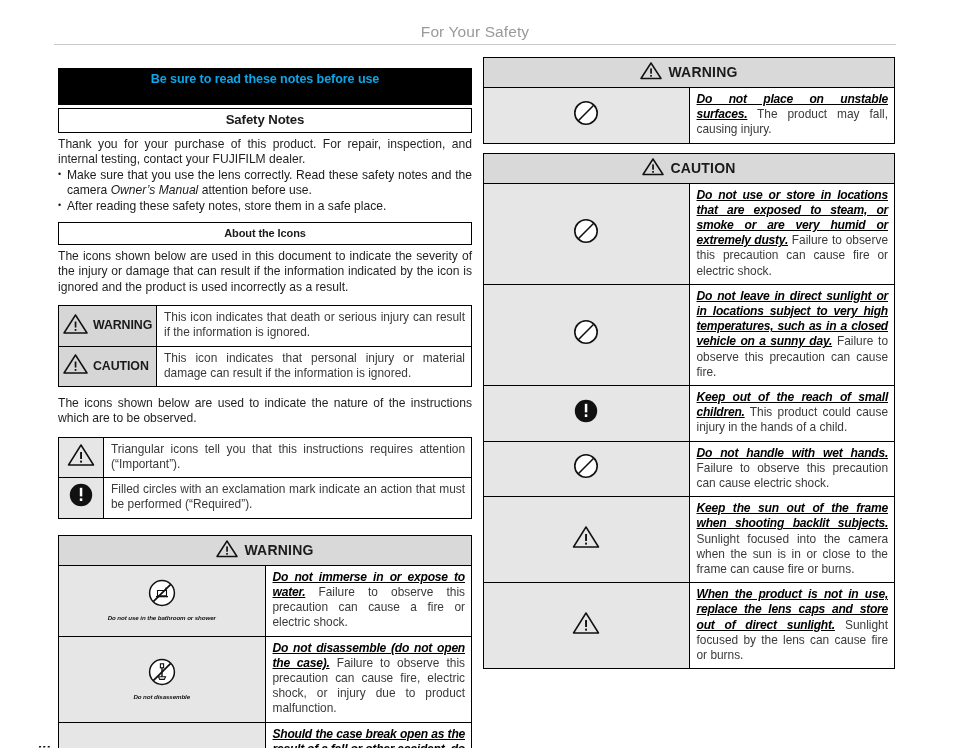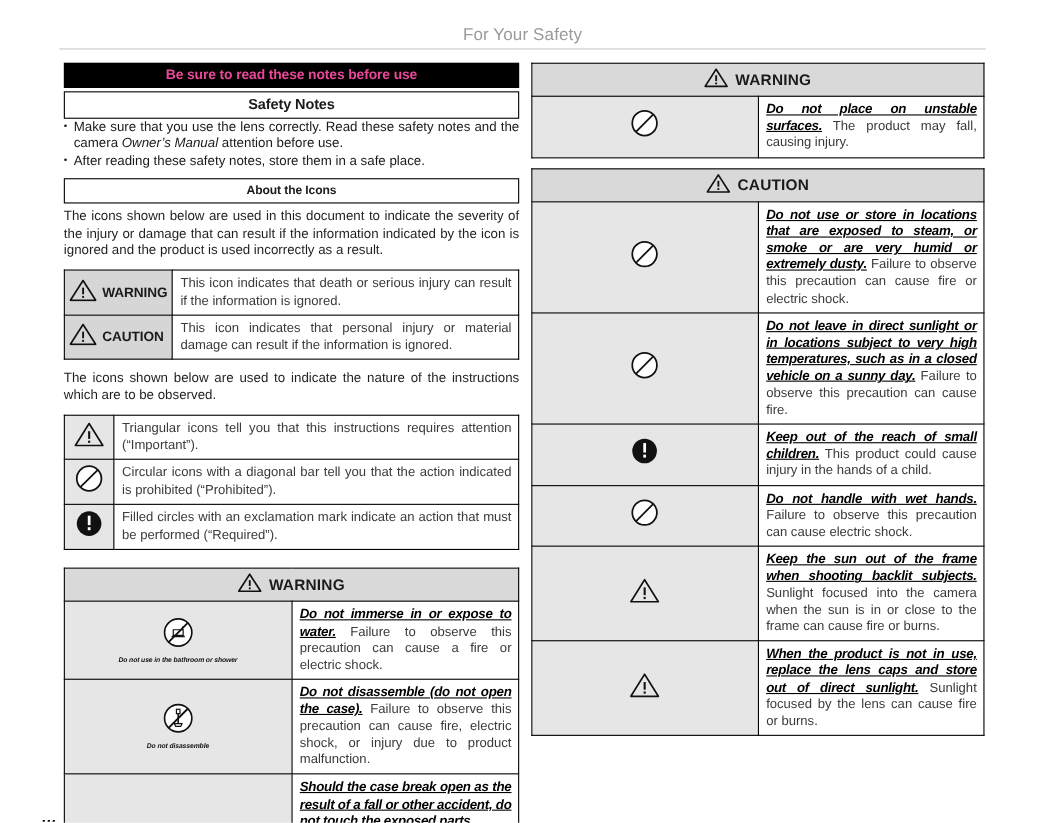--- a/index.html
+++ b/index.html
@@ -50,27 +50,28 @@
   .col-right {
     position: absolute;
     left: 483px;
     top: 57px;
     width: 412px;
   }
 
   
   .banner-black {
     background: #000000;
-    color: #ec4899;
+    color: #0ea5e9;
     text-align: center;
     font-weight: bold;
     font-size: 12.6px;
     line-height: 18px;
-    padding: 2px 0 3px;
+    padding: 2px 0 17px;
     letter-spacing: -0.1px;
+    margin-top: 11px;
   }
   .banner-outline {
     border: 1.6px solid #000;
     text-align: center;
     font-weight: bold;
     font-size: 13.2px;
     line-height: 18px;
     padding: 2px 0 3px;
     margin-top: 3px;
     letter-spacing: -0.1px;
@@ -213,20 +214,21 @@
 <div class="page-head">
   <div class="title">For Your Safety</div>
   <div class="rule"></div>
 </div>
 
 <div class="col-left">
 
   <div class="banner-black">Be sure to read these notes before use</div>
   <div class="banner-outline">Safety Notes</div>
 
+  <div class="para">Thank you for your purchase of this product.  For repair, inspection, and internal testing, contact your FUJIFILM dealer.</div>
 
   <ul class="bullets">
     <li><span>Make sure that you use the lens correctly.  Read these safety notes and the camera </span><span class="it">Owner’s Manual</span><span> attention before use.</span></li>
     <li><span>After reading these safety notes, store them in a safe place.</span></li>
   </ul>
 
   <div class="banner-outline small" style="margin-top:8px">About the Icons</div>
 
   <div class="para">The icons shown below are used in this document to indicate the severity of the injury or damage that can result if the information indicated by the icon is ignored and the product is used incorrectly as a result.</div>
 
@@ -278,31 +280,20 @@
                 <rect x="13.1" y="17.6" width="1.9" height="2" fill="#111"></rect>
               </svg>
         </span>
       </td>
       <td class="txt-cell">Triangular icons tell you that this instructions requires attention (“Important”).</td>
     </tr>
     <tr>
       <td class="icon-cell">
         <span class="ico">
           <svg width="26" height="26" viewBox="0 0 26 26">
-                <circle cx="13" cy="13" r="11.2" fill="#fff" stroke="#111" stroke-width="1.6"></circle>
-                <line x1="5.3" y1="20.7" x2="20.7" y2="5.3" stroke="#111" stroke-width="1.6"></line>
-              </svg>
-        </span>
-      </td>
-      <td class="txt-cell">Circular icons with a diagonal bar tell you that the action indicated is prohibited (“Prohibited”).</td>
-    </tr>
-    <tr>
-      <td class="icon-cell">
-        <span class="ico">
-          <svg width="26" height="26" viewBox="0 0 26 26">
                 <circle cx="13" cy="13" r="11.2" fill="#111"></circle>
                 <rect x="11.8" y="5.8" width="2.5" height="8.6" fill="#fff"></rect>
                 <rect x="11.8" y="16.3" width="2.5" height="2.7" fill="#fff"></rect>
               </svg>
         </span>
       </td>
       <td class="txt-cell">Filled circles with an exclamation mark indicate an action that must be performed (“Required”).</td>
     </tr>
   </tbody>
     </table>

